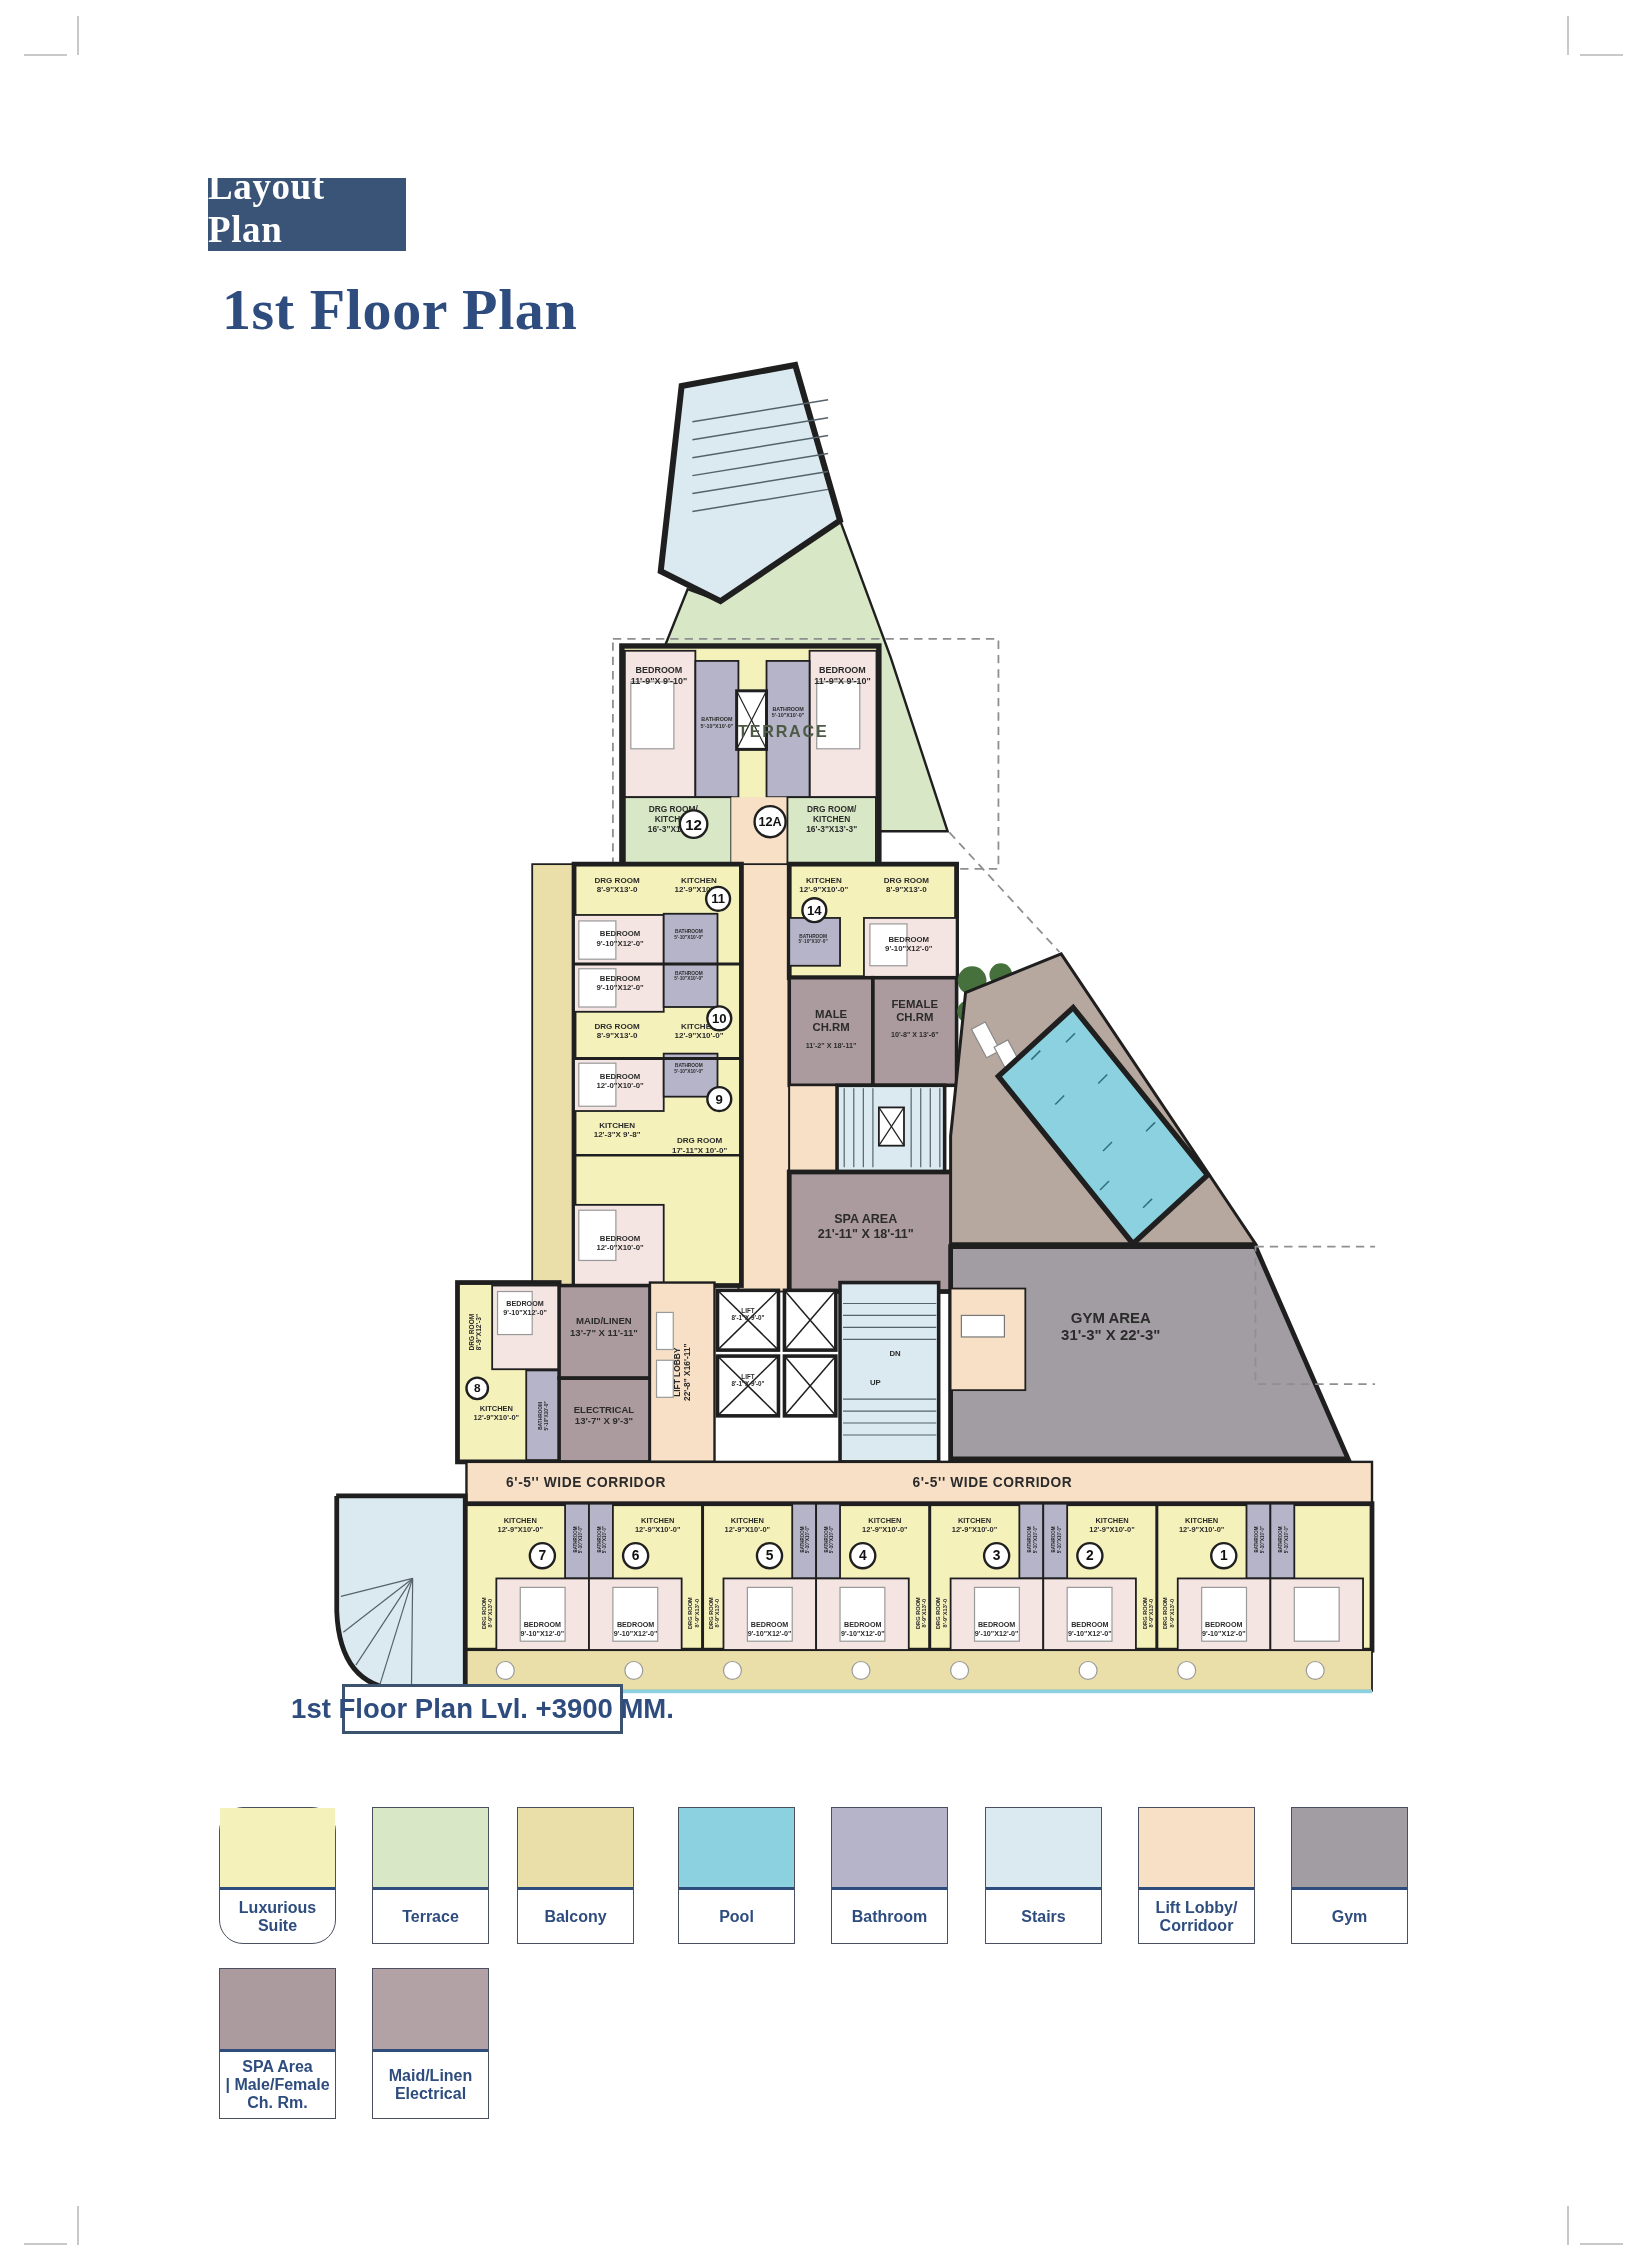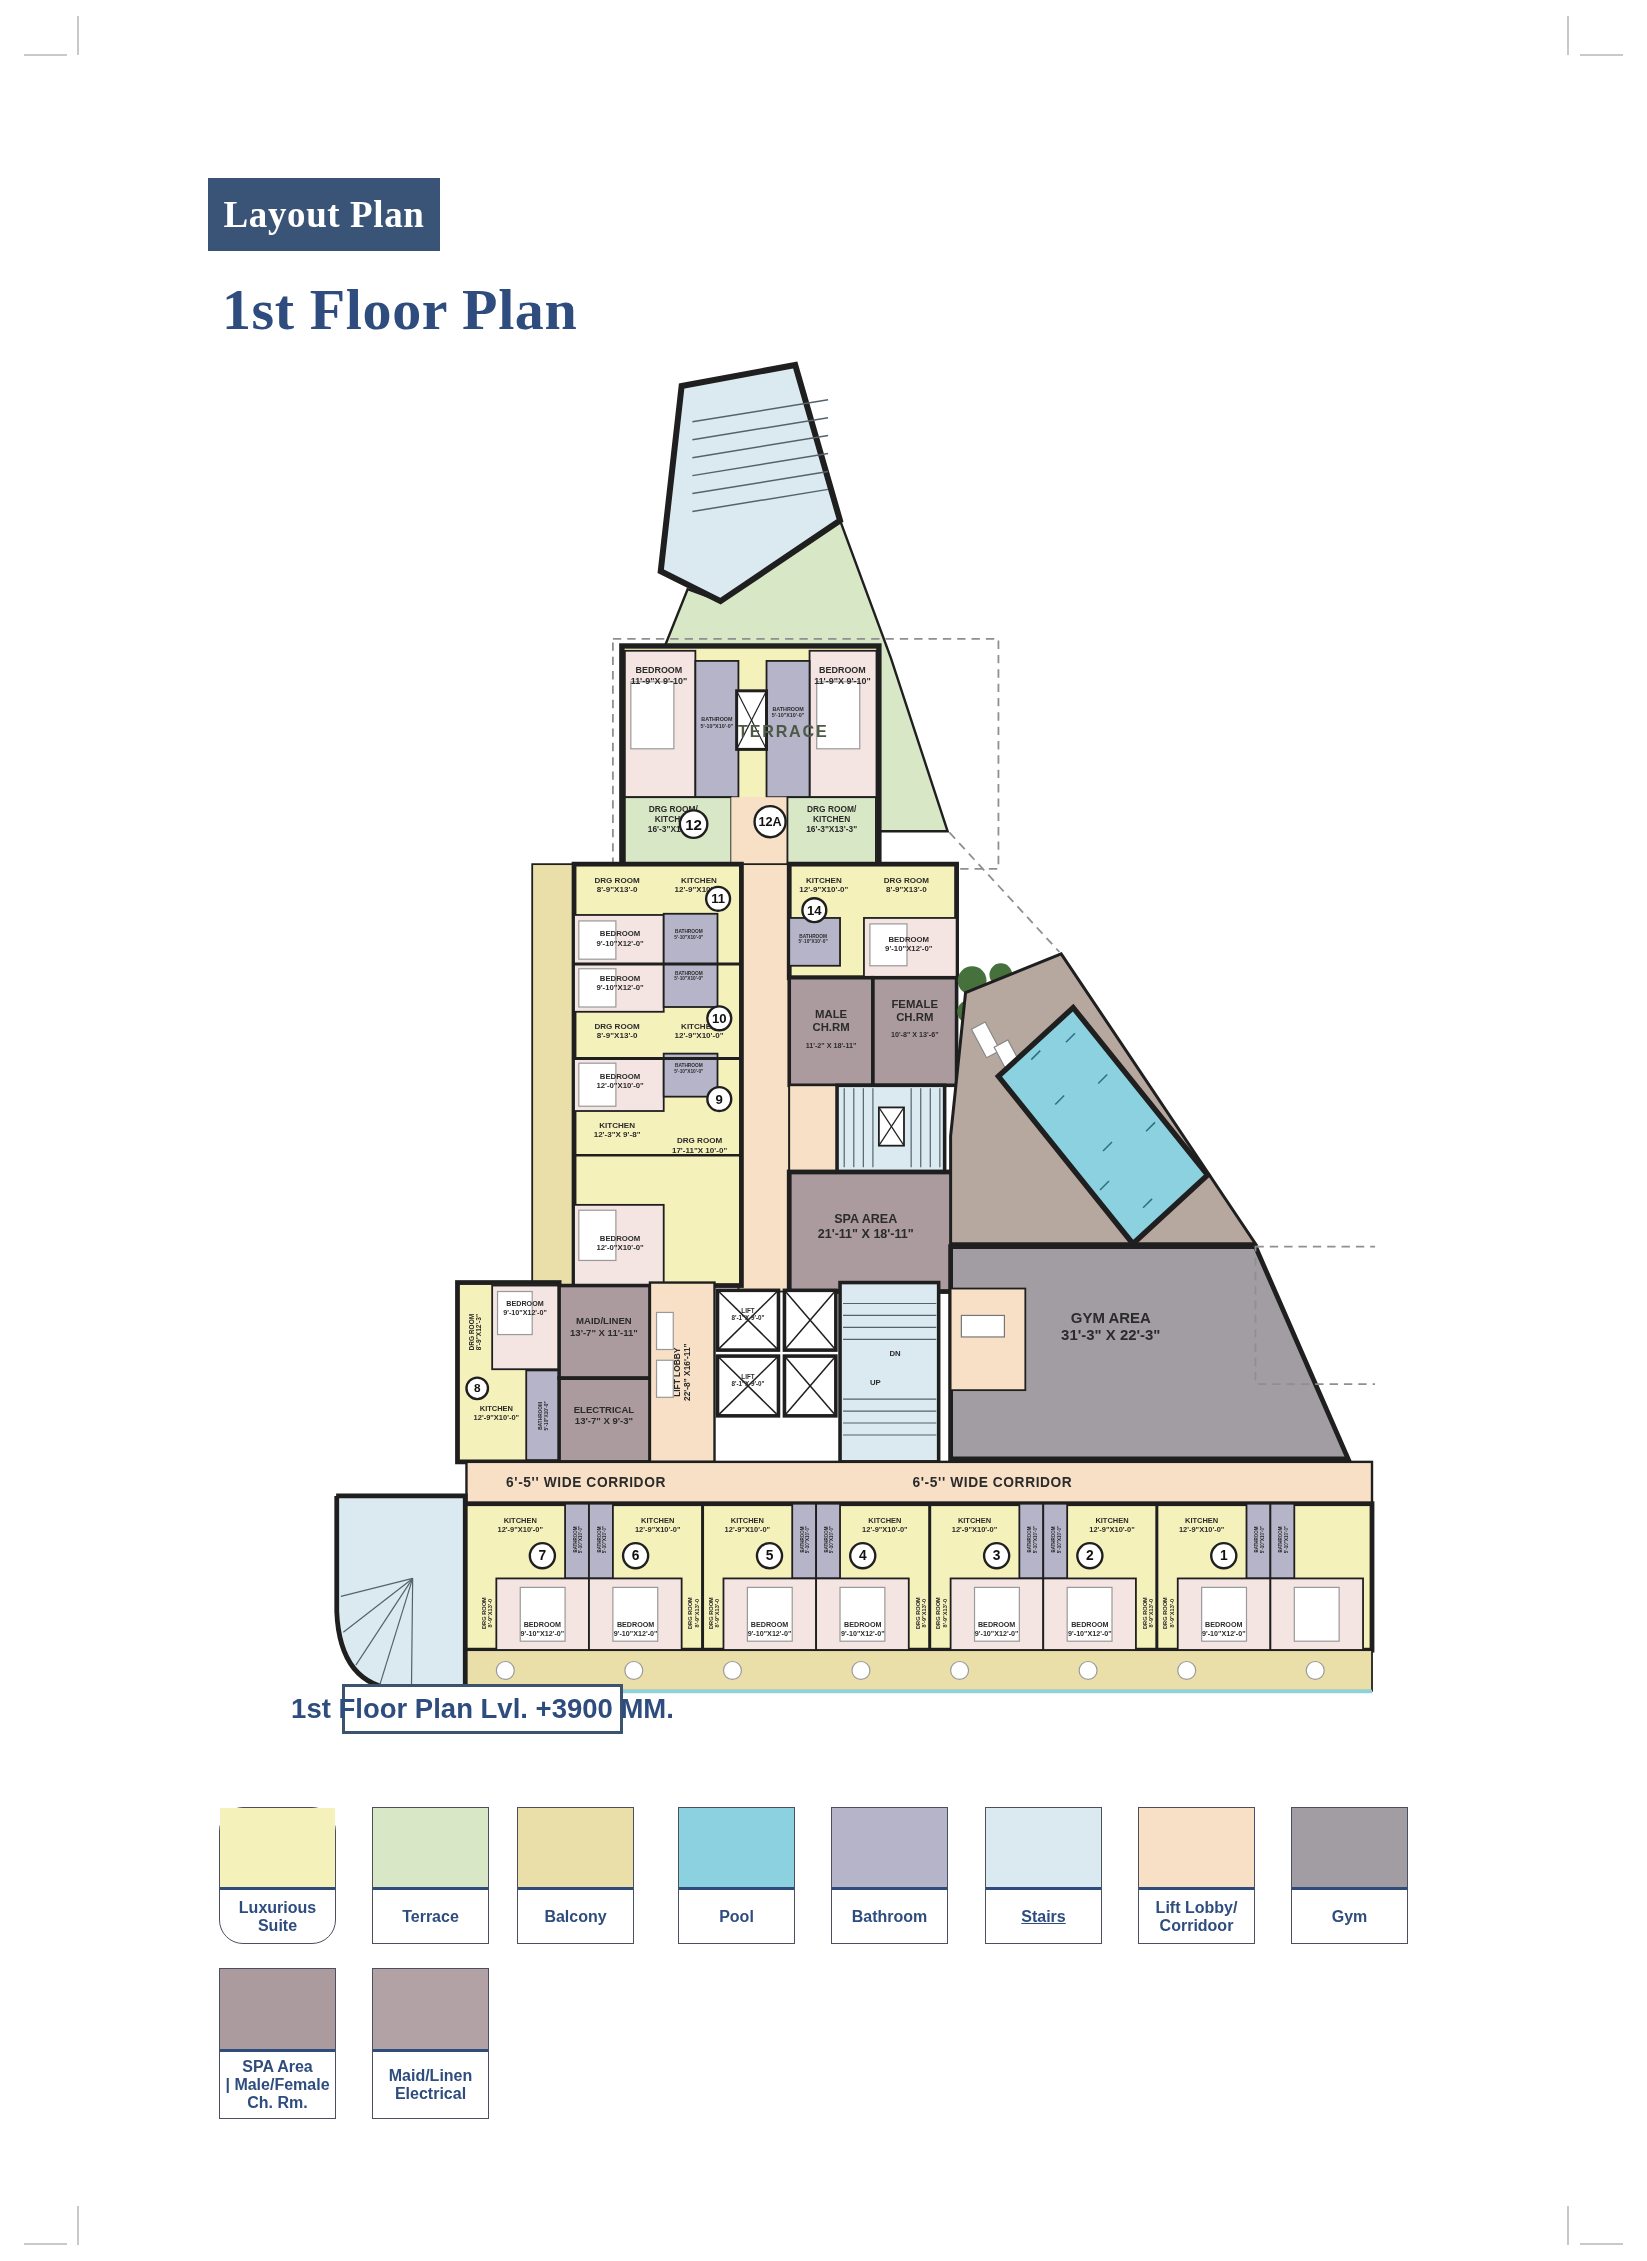--- a/index.html
+++ b/index.html
@@ -1,20 +1,20 @@
 <!DOCTYPE html>
 <html style="font-size:9.6px"><head>
 <meta charset="utf-8">
 <style>
   html,body{margin:0;padding:0;}
   body{width:1647px;height:2261px;position:relative;background:#ffffff;overflow:hidden;
        font-family:"Liberation Sans",sans-serif;}
   .crop{position:absolute;background:#c9c9c9;}
-  .tag-box{position:absolute;left:208px;top:178px;width:232px;height:73px;background:#3a5478;
-           display:flex;align-items:center;justify-content:center;}
+  .tag-box{position:absolute;left:208px;top:178px;width:198px;height:73px;background:#3a5478;
+           display:flex;align-items:flex-end;justify-content:center;}
   .tag-box span{font-family:"Liberation Serif",serif;font-weight:bold;font-size:37px;color:#ffffff;letter-spacing:0.6px;}
   .page-title{position:absolute;left:222px;top:276px;margin:0;font-family:"Liberation Serif",serif;
               font-weight:bold;font-size:58px;color:#2e4d7e;letter-spacing:0.6px;}
   #plan-svg{position:absolute;left:323px;top:359px;width:1052px;height:1351px;}
   #plan-svg text{font-family:"Liberation Sans",sans-serif;font-weight:bold;}
   .caption-box{position:absolute;left:342px;top:1684px;width:281px;height:50px;border:3px solid #3b536f;
                box-sizing:border-box;display:flex;align-items:center;justify-content:center;background:#fff;}
   .caption-box span{font-size:27.5px;font-weight:bold;color:#2e4d7e;white-space:nowrap;}
   .lg-item{position:absolute;width:117px;border:1.2px solid #4a505f;background:#ffffff;box-sizing:border-box;}
   .lg-swatch{border-bottom:3px solid #2e4d7c;}
@@ -317,21 +317,21 @@
     <div class="lg-item" style="left: 678px; top: 1807px;">
       <div class="lg-swatch" style="height: 79px; background: rgb(139, 209, 223);"></div>
       <div class="lg-label" style="min-height: 53px;">Pool</div>
     </div>
     <div class="lg-item" style="left: 831px; top: 1807px;">
       <div class="lg-swatch" style="height: 79px; background: rgb(181, 180, 201);"></div>
       <div class="lg-label" style="min-height: 53px;">Bathroom</div>
     </div>
     <div class="lg-item" style="left: 985px; top: 1807px;">
       <div class="lg-swatch" style="height: 79px; background: rgb(218, 234, 240);"></div>
-      <div class="lg-label" style="min-height: 53px; text-decoration: underline;">Stairs</div>
+      <div class="lg-label" style="min-height: 53px;">Stairs</div>
     </div>
     <div class="lg-item" style="left: 1138px; top: 1807px;">
       <div class="lg-swatch" style="height: 79px; background: rgb(247, 224, 198);"></div>
       <div class="lg-label" style="min-height: 53px;">Lift Lobby/
 Corridoor</div>
     </div>
     <div class="lg-item" style="left: 1291px; top: 1807px;">
       <div class="lg-swatch" style="height: 79px; background: rgb(162, 157, 162);"></div>
       <div class="lg-label" style="min-height: 53px;">Gym</div>
     </div>

